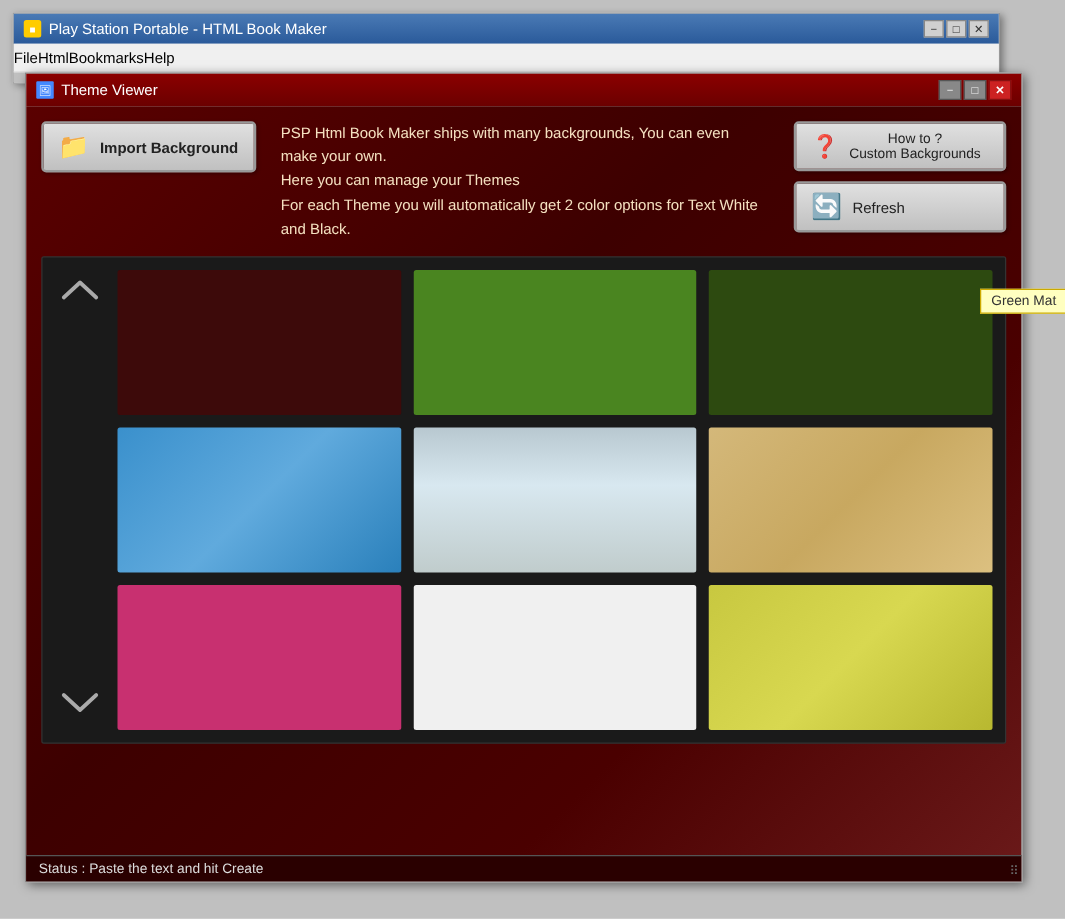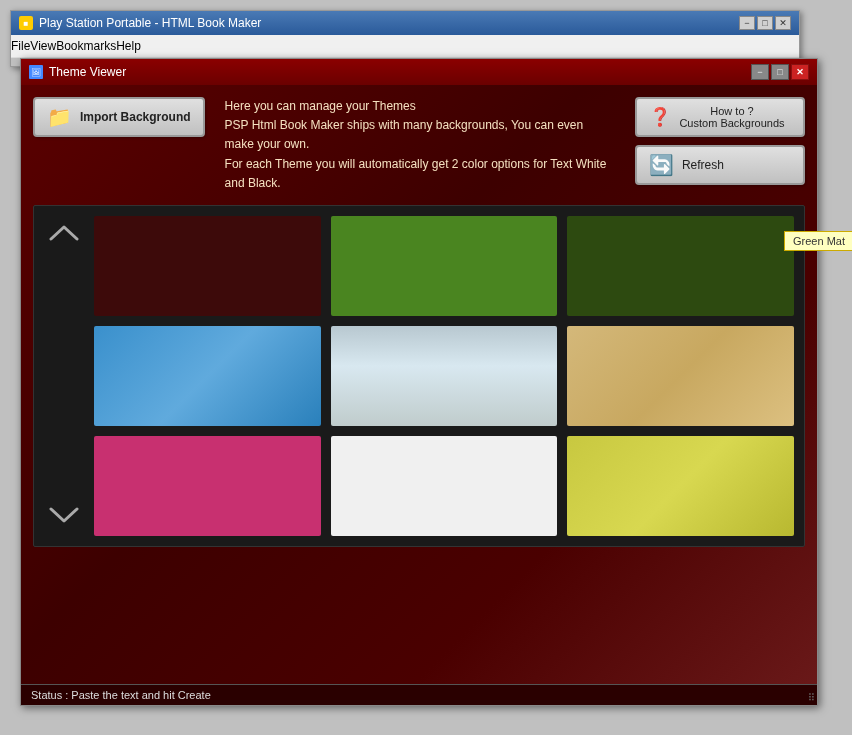--- a/index.html
+++ b/index.html
@@ -282,21 +282,21 @@
       cursor: pointer;
     }
 
     .theme-grid {
       display: grid;
       grid-template-columns: repeat(3, 1fr);
       gap: 10px;
     }
 
     .theme-cell {
-      height: 100px;
+      height: 116px;
       border-radius: 2px;
       cursor: pointer;
       position: relative;
     }
 
     
     .tooltip {
       position: absolute;
       right: -60px;
       top: 15px;
@@ -343,21 +343,21 @@
       <span>Play Station Portable - HTML Book Maker</span>
     </div>
     <div class="outer-titlebar-controls">
       <div class="titlebar-btn">−</div>
       <div class="titlebar-btn">□</div>
       <div class="titlebar-btn">✕</div>
     </div>
   </div>
   <div class="outer-menubar">
     <div class="menu-item">File</div>
-    <div class="menu-item">View</div>
+    <div class="menu-item">Html</div>
     <div class="menu-item">Bookmarks</div>
     <div class="menu-item">Help</div>
   </div>
   <div style="height: 8px; background: #c0c0c0;"></div>
 </div>
 
 <div class="inner-window">
   <div class="inner-titlebar">
     <div class="inner-titlebar-left">
       <div class="inner-titlebar-icon">🖼</div>
@@ -373,22 +373,22 @@
   <div class="inner-body">
 
     <div class="top-section">
 
       <button class="import-btn">
         <span class="import-btn-icon">📁</span>
         <span class="import-btn-text">Import Background</span>
       </button>
 
       <div class="info-text">
+        <div>PSP Html Book Maker ships with many backgrounds, You can even make your own.</div>
         <div>Here you can manage your Themes</div>
-        <div>PSP Html Book Maker ships with many backgrounds, You can even make your own.</div>
         <div>For each Theme you will automatically get 2 color options for Text White and Black.</div>
       </div>
 
       <div class="right-buttons">
         <button class="howto-btn">
           <span class="howto-btn-icon">❓</span>
           <div class="howto-btn-text">
             <div>How to ?</div>
             <div>Custom Backgrounds</div>
           </div>

